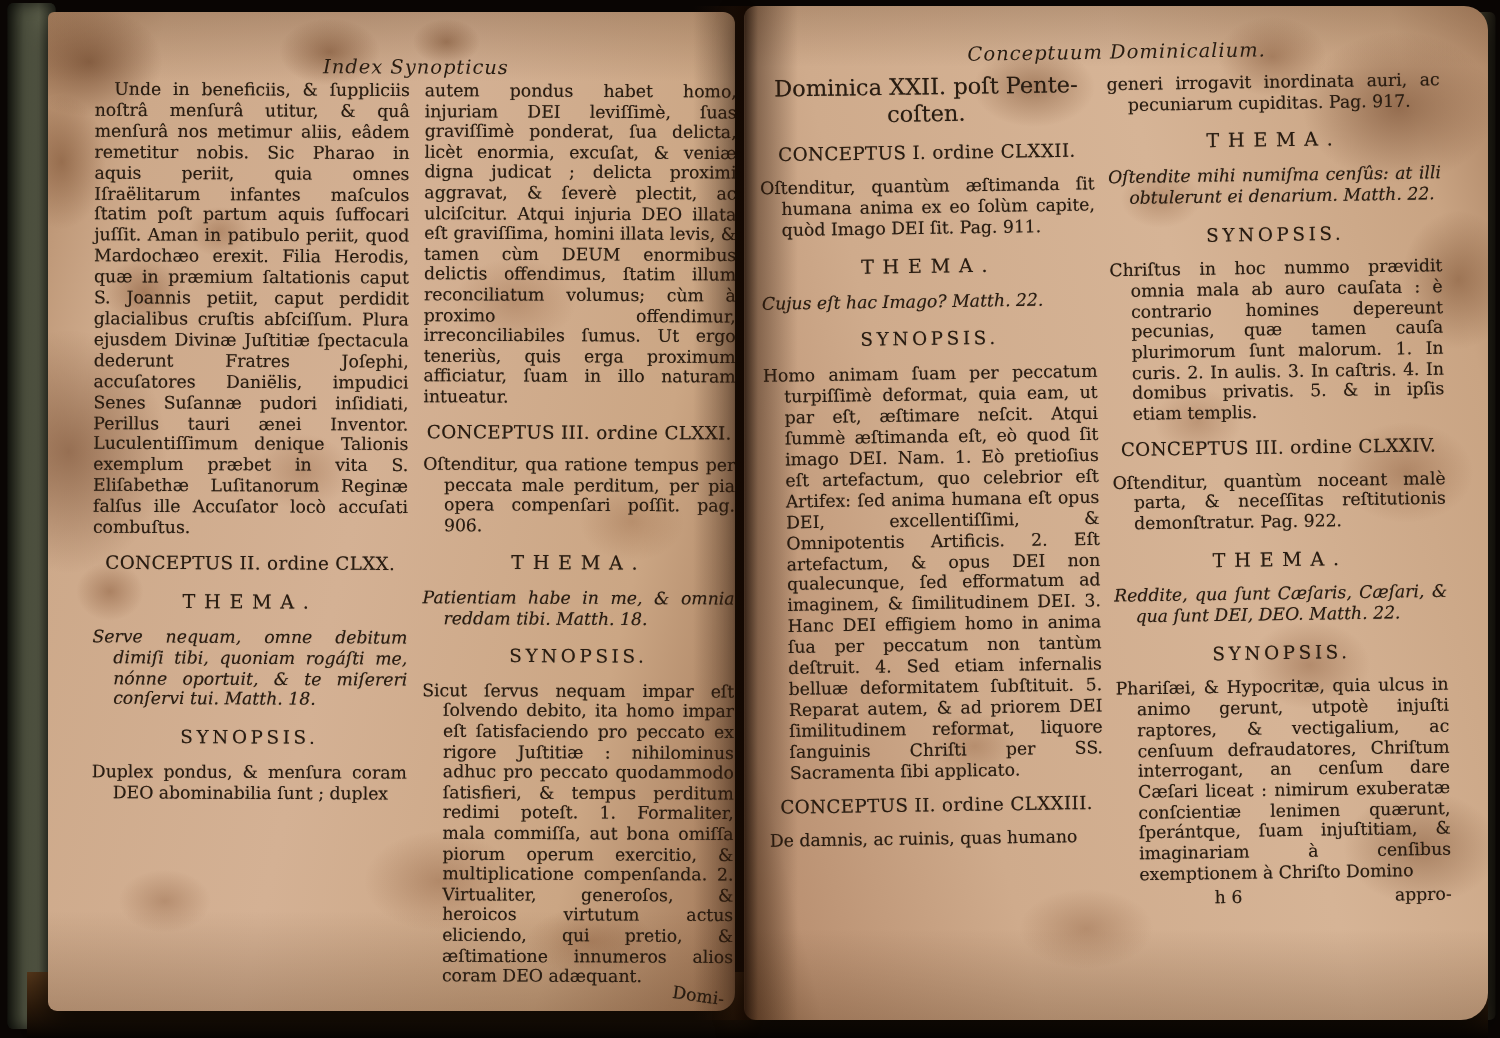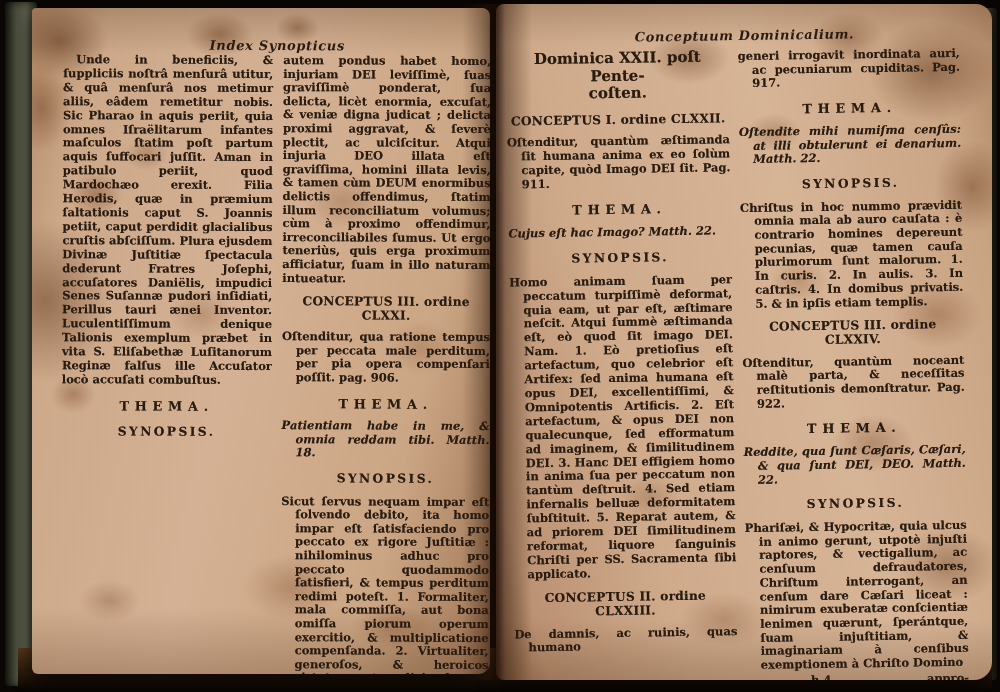--- a/index.html
+++ b/index.html
@@ -1,19 +1,19 @@
 <!DOCTYPE html>
 <html><head>
 <meta charset="utf-8">
 <style>
   * { margin:0; padding:0; box-sizing:border-box; }
   html,body { width:1000px; height:692px; overflow:hidden; }
   body { background:#090604; font-family:"DejaVu Serif","Liberation Serif",serif; color:#281c11; }
 
-  .scene { position:relative; width:1000px; height:692px; background:#0a0604;font-weight:bold; }
+  .scene { position:relative; width:1000px; height:692px; background:#0a0604; }
 
   .cover-left {
     position:absolute; left:5px; top:2px; width:32px; height:684px; border-radius:4px;
     background:linear-gradient(to right,#1d1f16,#4a4d3c 35%,#5a5d49 65%,#35372a 100%);
     box-shadow: inset 0 0 10px rgba(0,0,0,.7);
   }
   .cover-right {
     position:absolute; right:3px; top:8px; width:24px; height:672px; border-radius:4px;
     background:linear-gradient(to right,#2c2a1f,#3d3a2a 50%,#15120c);
   }
@@ -107,22 +107,25 @@
   <div class="cover-left"></div>
   <div class="cover-right"></div>
   <div class="bottom-ledge"></div>
 
   <div class="page page-left">
     <div class="content content-left">
       <div class="running-header">Index Synopticus</div>
 
       <div class="col lcol1">
         <p class="par">Unde in beneficiis, &amp; ſuppliciis noſtrâ menſurâ utitur, &amp; quâ menſurâ nos metimur aliis, eâdem remetitur nobis. Sic Pharao in aquis periit, quia omnes Iſraëlitarum infantes maſculos ſtatim poſt partum aquis ſuffocari juſſit. Aman in patibulo periit, quod Mardochæo erexit. Filia Herodis, quæ in præmium ſaltationis caput S. Joannis petiit, caput perdidit glacialibus cruſtis abſciſſum. Plura ejusdem Divinæ Juſtitiæ ſpectacula dederunt Fratres Joſephi, accuſatores Daniëlis, impudici Senes Suſannæ pudori inſidiati, Perillus tauri ænei Inventor. Luculentiſſimum denique Talionis exemplum præbet in vita S. Eliſabethæ Luſitanorum Reginæ falſus ille Accuſator locò accuſati combuſtus.</p>
+        <p class="chead">CONCEPTUS II. ordine CLXX.</p>
         <p class="tlabel">THEMA.</p>
+        <p class="quote hang">Serve nequam, omne debitum dimiſi tibi, quoniam rogáſti me, nónne oportuit, &amp; te miſereri conſervi tui. Matth. 18.</p>
         <p class="slabel">SYNOPSIS.</p>
+        <p class="hang">Duplex pondus, &amp; menſura coram DEO abominabilia ſunt ; duplex</p>
       </div>
 
       <div class="col lcol2">
         <p>autem pondus habet homo, injuriam DEI leviſſimè, ſuas graviſſimè ponderat, ſua delicta, licèt enormia, excuſat, &amp; veniæ digna judicat ; delicta proximi aggravat, &amp; ſeverè plectit, ac ulciſcitur. Atqui injuria DEO illata eſt graviſſima, homini illata levis, &amp; tamen cùm DEUM enormibus delictis offendimus, ſtatim illum reconciliatum volumus; cùm à proximo offendimur, irreconciliabiles ſumus. Ut ergo teneriùs, quis erga proximum afficiatur, ſuam in illo naturam intueatur.</p>
         <p class="chead">CONCEPTUS III. ordine CLXXI.</p>
         <p class="hang">Oſtenditur, qua ratione tempus per peccata male perditum, per pia opera compenſari poſſit. pag. 906.</p>
         <p class="tlabel">THEMA.</p>
         <p class="quote hang">Patientiam habe in me, &amp; omnia reddam tibi. Matth. 18.</p>
         <p class="slabel">SYNOPSIS.</p>
         <p class="hang">Sicut ſervus nequam impar eſt ſolvendo debito, ita homo impar eſt ſatisfaciendo pro peccato ex rigore Juſtitiæ : nihilominus adhuc pro peccato quodammodo ſatisfieri, &amp; tempus perditum redimi poteſt. 1. Formaliter, mala commiſſa, aut bona omiſſa piorum operum exercitio, &amp; multiplicatione compenſanda. 2. Virtualiter, generoſos, &amp; heroicos virtutum actus eliciendo, qui pretio, &amp; æſtimatione innumeros alios coram DEO adæquant.</p>
@@ -156,21 +159,21 @@
         <p class="quote hang">Oſtendite mihi numiſma cenſûs: at illi obtulerunt ei denarium. Matth. 22.</p>
         <p class="slabel">SYNOPSIS.</p>
         <p class="hang">Chriſtus in hoc nummo prævidit omnia mala ab auro cauſata : è contrario homines depereunt pecunias, quæ tamen cauſa plurimorum ſunt malorum. 1. In curis. 2. In aulis. 3. In caſtris. 4. In domibus privatis. 5. &amp; in ipſis etiam templis.</p>
         <p class="chead">CONCEPTUS III. ordine CLXXIV.</p>
         <p class="hang">Oſtenditur, quantùm noceant malè parta, &amp; neceſſitas reſtitutionis demonſtratur. Pag. 922.</p>
         <p class="tlabel">THEMA.</p>
         <p class="quote hang">Reddite, qua ſunt Cæſaris, Cæſari, &amp; qua ſunt DEI, DEO. Matth. 22.</p>
         <p class="slabel">SYNOPSIS.</p>
         <p class="hang">Phariſæi, &amp; Hypocritæ, quia ulcus in animo gerunt, utpotè injuſti raptores, &amp; vectigalium, ac cenſuum defraudatores, Chriſtum interrogant, an cenſum dare Cæſari liceat : nimirum exuberatæ conſcientiæ lenimen quærunt, ſperántque, ſuam injuſtitiam, &amp; imaginariam à cenſibus exemptionem à Chriſto Domino</p>
         <div class="sigline">
-          <span>h 4</span>
+          <span>h 6</span>
           <span>appro-</span>
         </div>
       </div>
     </div>
   </div>
 
   <div class="gutter"></div>
 </div>
 
 </body></html>

